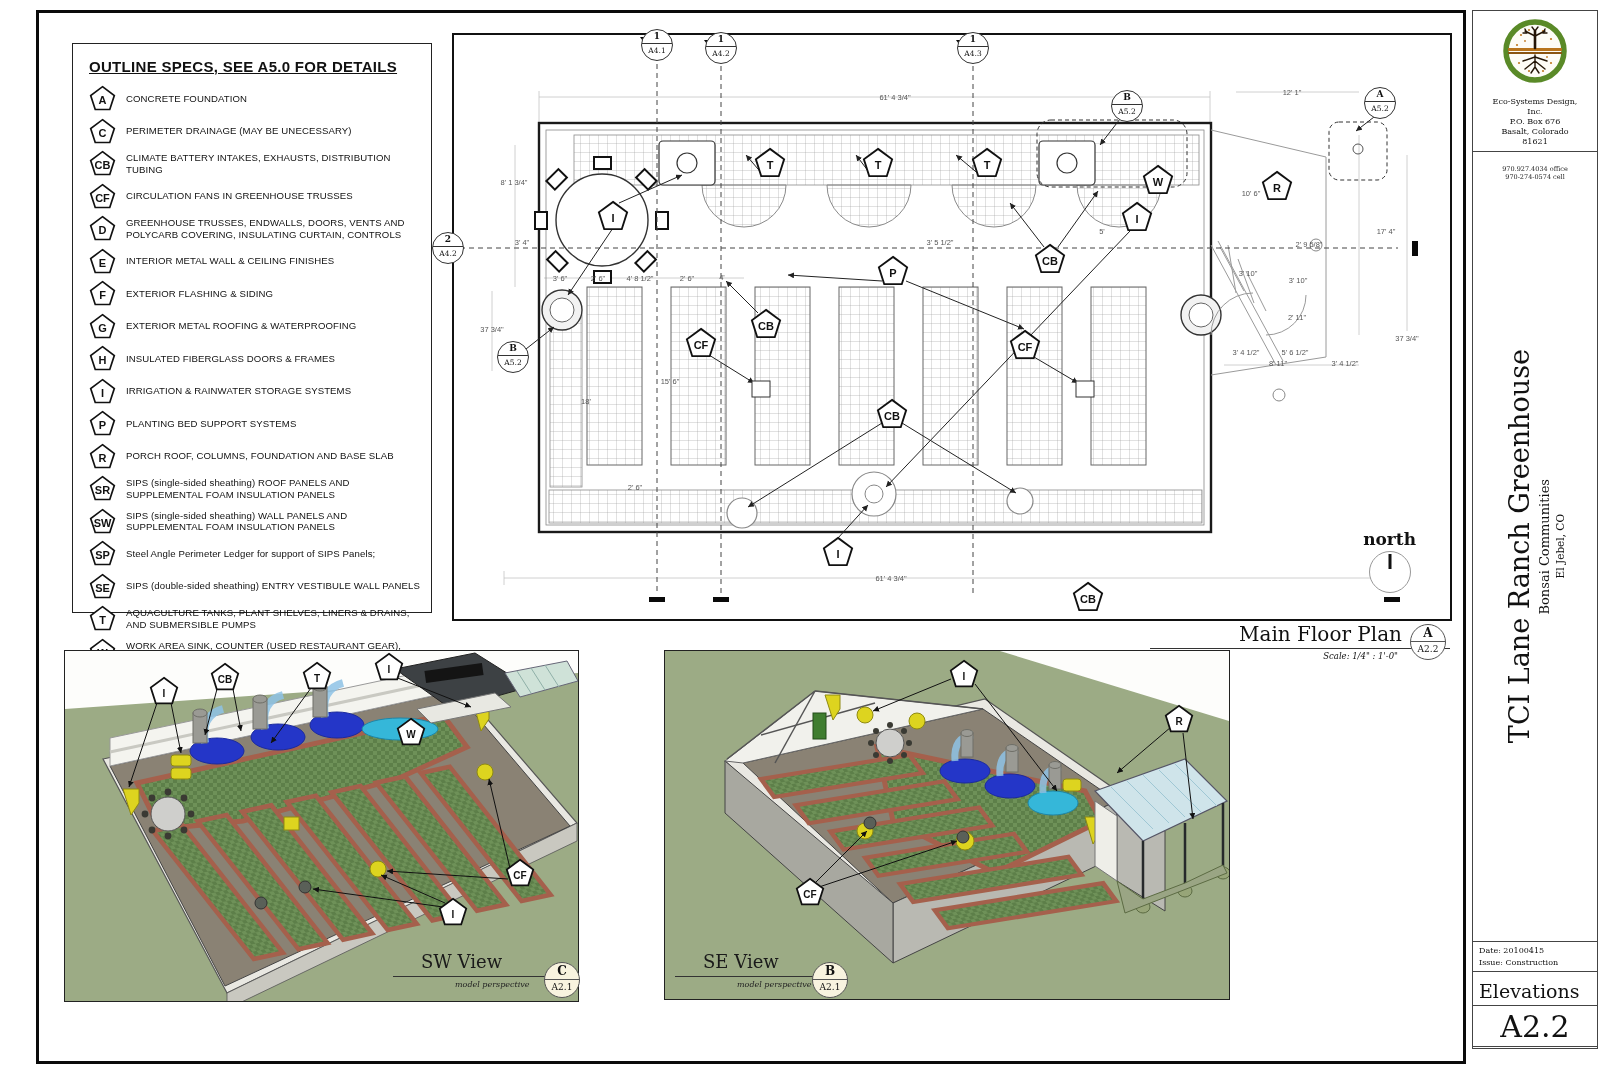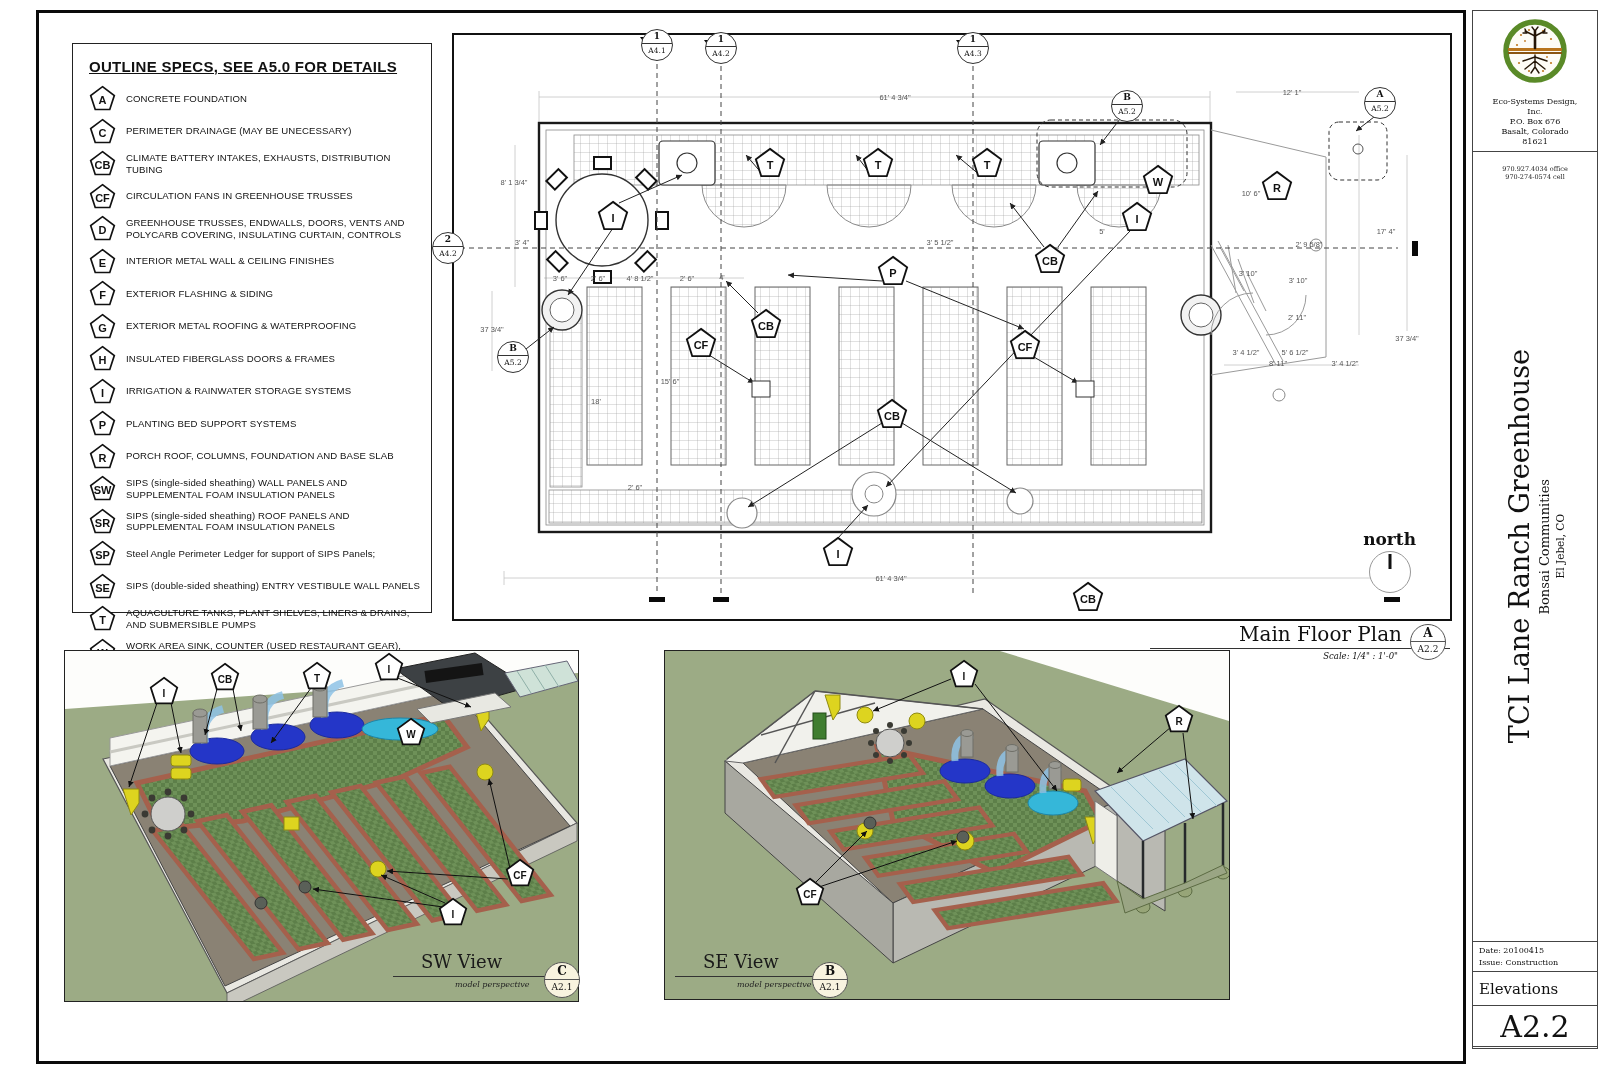--- a/index.html
+++ b/index.html
@@ -60,21 +60,21 @@
   .tb .box{position:absolute;left:0;width:100%;box-sizing:border-box;border-bottom:1px solid #444;}
   .tb-logo{top:0;height:141px;text-align:center;padding-top:8px;}
   .tb-co{font-family:"DejaVu Serif",serif;font-size:8px;line-height:1.25;margin-top:10px;}
   .tb-ph{font-family:"DejaVu Serif",serif;font-size:6.5px;line-height:1.3;margin-top:18px;color:#222;}
   .tb-title{top:141px;height:790px;display:flex;align-items:center;justify-content:center;gap:2px;}
   .vert{writing-mode:vertical-rl;transform:rotate(180deg);font-family:"DejaVu Serif",serif;white-space:nowrap;}
   .vt1{font-size:27px;}
   .vt2{font-size:13px;}
   .vt3{font-size:10.5px;}
   .tb-date{top:931px;height:30px;font-family:"DejaVu Serif",serif;font-size:8px;line-height:1.45;padding:3px 6px;}
-  .tb-name{top:961px;height:34px;font-family:"DejaVu Serif",serif;font-size:15px;padding:8px 6px 0;}
+  .tb-name{top:961px;height:34px;font-family:"DejaVu Serif",serif;font-size:19px;padding:8px 6px 0;}
   .tb-num{top:995px;height:41px;font-family:"DejaVu Serif",serif;font-size:30px;text-align:center;line-height:41px;border-bottom:none;}
 </style>
 </head>
 <body>
 
 <div class="sheet">
   <div class="frame"></div>
 
   <div class="legend">
     <div class="legend-title">OUTLINE SPECS, SEE A5.0 FOR DETAILS</div>
@@ -198,33 +198,33 @@
             <span>R</span>
           </div>
           <div class="txt">PORCH ROOF, COLUMNS, FOUNDATION AND BASE SLAB</div>
         </div>
 
         <div class="legend-item">
           <div class="pent">
             <svg viewBox="0 0 32 32">
               <polygon points="16,2 30,12.5 24.6,29 7.4,29 2,12.5"></polygon>
             </svg>
+            <span>SR</span>
+          </div>
+          <div class="txt">SIPS (single-sided sheathing) ROOF PANELS AND SUPPLEMENTAL FOAM INSULATION PANELS</div>
+        </div>
+
+        <div class="legend-item">
+          <div class="pent">
+            <svg viewBox="0 0 32 32">
+              <polygon points="16,2 30,12.5 24.6,29 7.4,29 2,12.5"></polygon>
+            </svg>
             <span>SW</span>
           </div>
           <div class="txt">SIPS (single-sided sheathing) WALL PANELS AND SUPPLEMENTAL FOAM INSULATION PANELS</div>
-        </div>
-
-        <div class="legend-item">
-          <div class="pent">
-            <svg viewBox="0 0 32 32">
-              <polygon points="16,2 30,12.5 24.6,29 7.4,29 2,12.5"></polygon>
-            </svg>
-            <span>SR</span>
-          </div>
-          <div class="txt">SIPS (single-sided sheathing) ROOF PANELS AND SUPPLEMENTAL FOAM INSULATION PANELS</div>
         </div>
 
         <div class="legend-item">
           <div class="pent">
             <svg viewBox="0 0 32 32">
               <polygon points="16,2 30,12.5 24.6,29 7.4,29 2,12.5"></polygon>
             </svg>
             <span>SP</span>
           </div>
           <div class="txt">Steel Angle Perimeter Ledger for support of SIPS Panels;</div>
@@ -526,21 +526,21 @@
         <div class="dim" style="left: 233px; top: 243px;">2' 6"</div>
 
         <div class="dim" style="left: 268px; top: 242px;">4'</div>
 
         <div class="dim" style="left: 486px; top: 207px;">3' 5 1/2"</div>
 
         <div class="dim" style="left: 648px; top: 196px;">5'</div>
 
         <div class="dim" style="left: 216px; top: 346px;">15' 6"</div>
 
-        <div class="dim" style="left: 142px; top: 366px;">18'</div>
+        <div class="dim" style="left: 132px; top: 366px;">18'</div>
 
         <div class="dim" style="left: 181px; top: 452px;">2' 6"</div>
 
         <div class="dim" style="left: 797px; top: 158px;">10' 6"</div>
 
         <div class="dim" style="left: 932px; top: 196px;">17' 4"</div>
 
         <div class="dim" style="left: 855px; top: 209px;">2' 9 5/8"</div>
 
         <div class="dim" style="left: 794px; top: 238px;">3' 10"</div>

